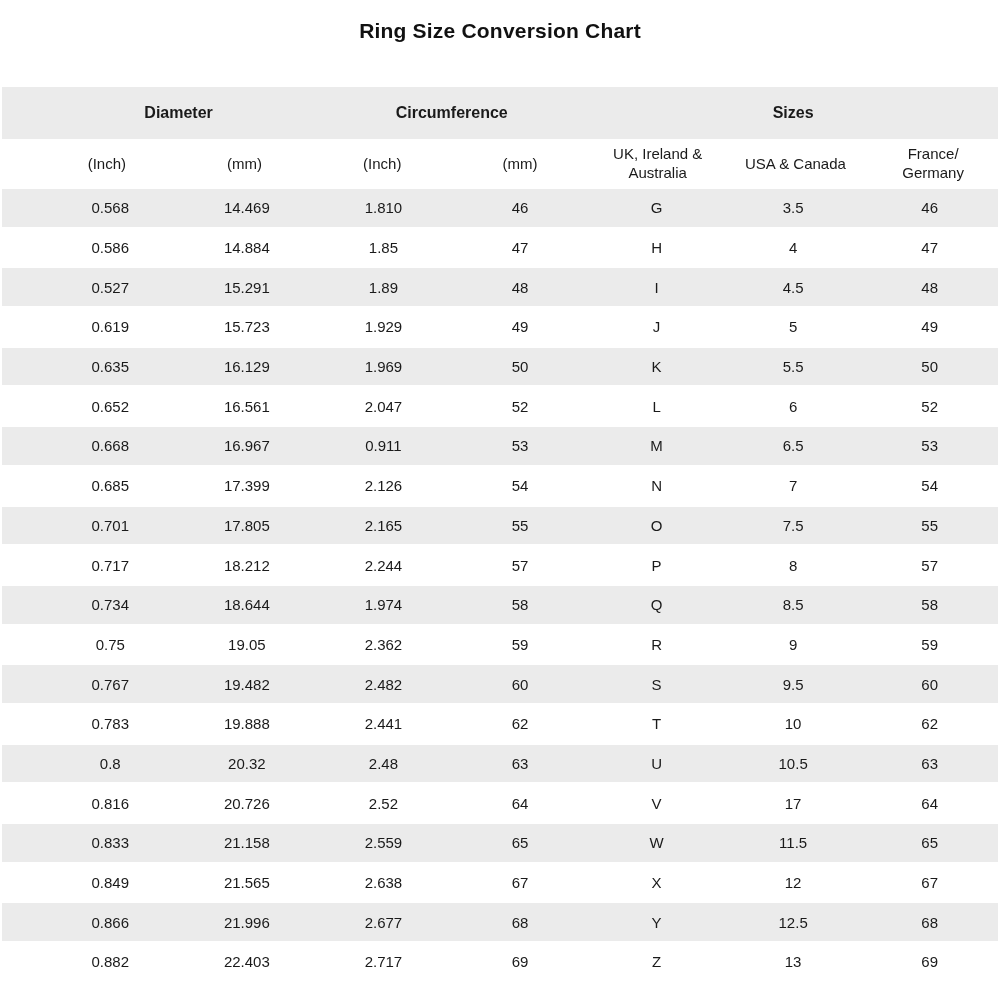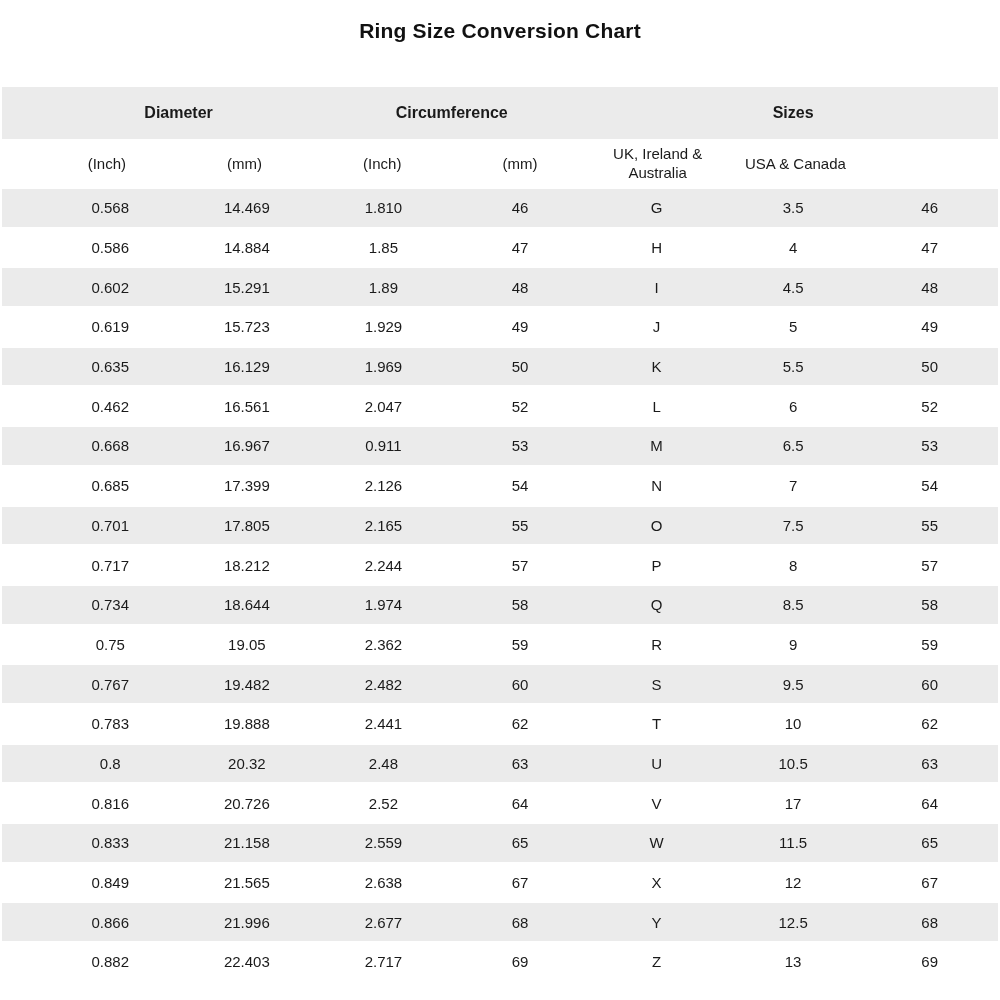--- a/index.html
+++ b/index.html
@@ -83,20 +83,21 @@
       <div class="group-cell span3">Sizes</div>
     </div>
 
     <div class="grid-row sub-header-row">
       <div class="sub-header-cell">(Inch)</div>
       <div class="sub-header-cell">(mm)</div>
       <div class="sub-header-cell">(Inch)</div>
       <div class="sub-header-cell">(mm)</div>
       <div class="sub-header-cell">UK, Ireland &amp; Australia</div>
       <div class="sub-header-cell">USA &amp; Canada</div>
+      <div class="sub-header-cell">France/ Germany</div>
     </div>
 
     <div id="table-body">
         <div class="grid-row data-row stripe">
           <div class="cell">0.568</div>
           <div class="cell">14.469</div>
           <div class="cell">1.810</div>
           <div class="cell">46</div>
           <div class="cell">G</div>
           <div class="cell">3.5</div>
@@ -105,21 +106,21 @@
         <div class="grid-row data-row">
           <div class="cell">0.586</div>
           <div class="cell">14.884</div>
           <div class="cell">1.85</div>
           <div class="cell">47</div>
           <div class="cell">H</div>
           <div class="cell">4</div>
           <div class="cell">47</div>
         </div>
         <div class="grid-row data-row stripe">
-          <div class="cell">0.602</div>
+          <div class="cell">0.527</div>
           <div class="cell">15.291</div>
           <div class="cell">1.89</div>
           <div class="cell">48</div>
           <div class="cell">I</div>
           <div class="cell">4.5</div>
           <div class="cell">48</div>
         </div>
         <div class="grid-row data-row">
           <div class="cell">0.619</div>
           <div class="cell">15.723</div>
@@ -132,21 +133,21 @@
         <div class="grid-row data-row stripe">
           <div class="cell">0.635</div>
           <div class="cell">16.129</div>
           <div class="cell">1.969</div>
           <div class="cell">50</div>
           <div class="cell">K</div>
           <div class="cell">5.5</div>
           <div class="cell">50</div>
         </div>
         <div class="grid-row data-row">
-          <div class="cell">0.462</div>
+          <div class="cell">0.652</div>
           <div class="cell">16.561</div>
           <div class="cell">2.047</div>
           <div class="cell">52</div>
           <div class="cell">L</div>
           <div class="cell">6</div>
           <div class="cell">52</div>
         </div>
         <div class="grid-row data-row stripe">
           <div class="cell">0.668</div>
           <div class="cell">16.967</div>

